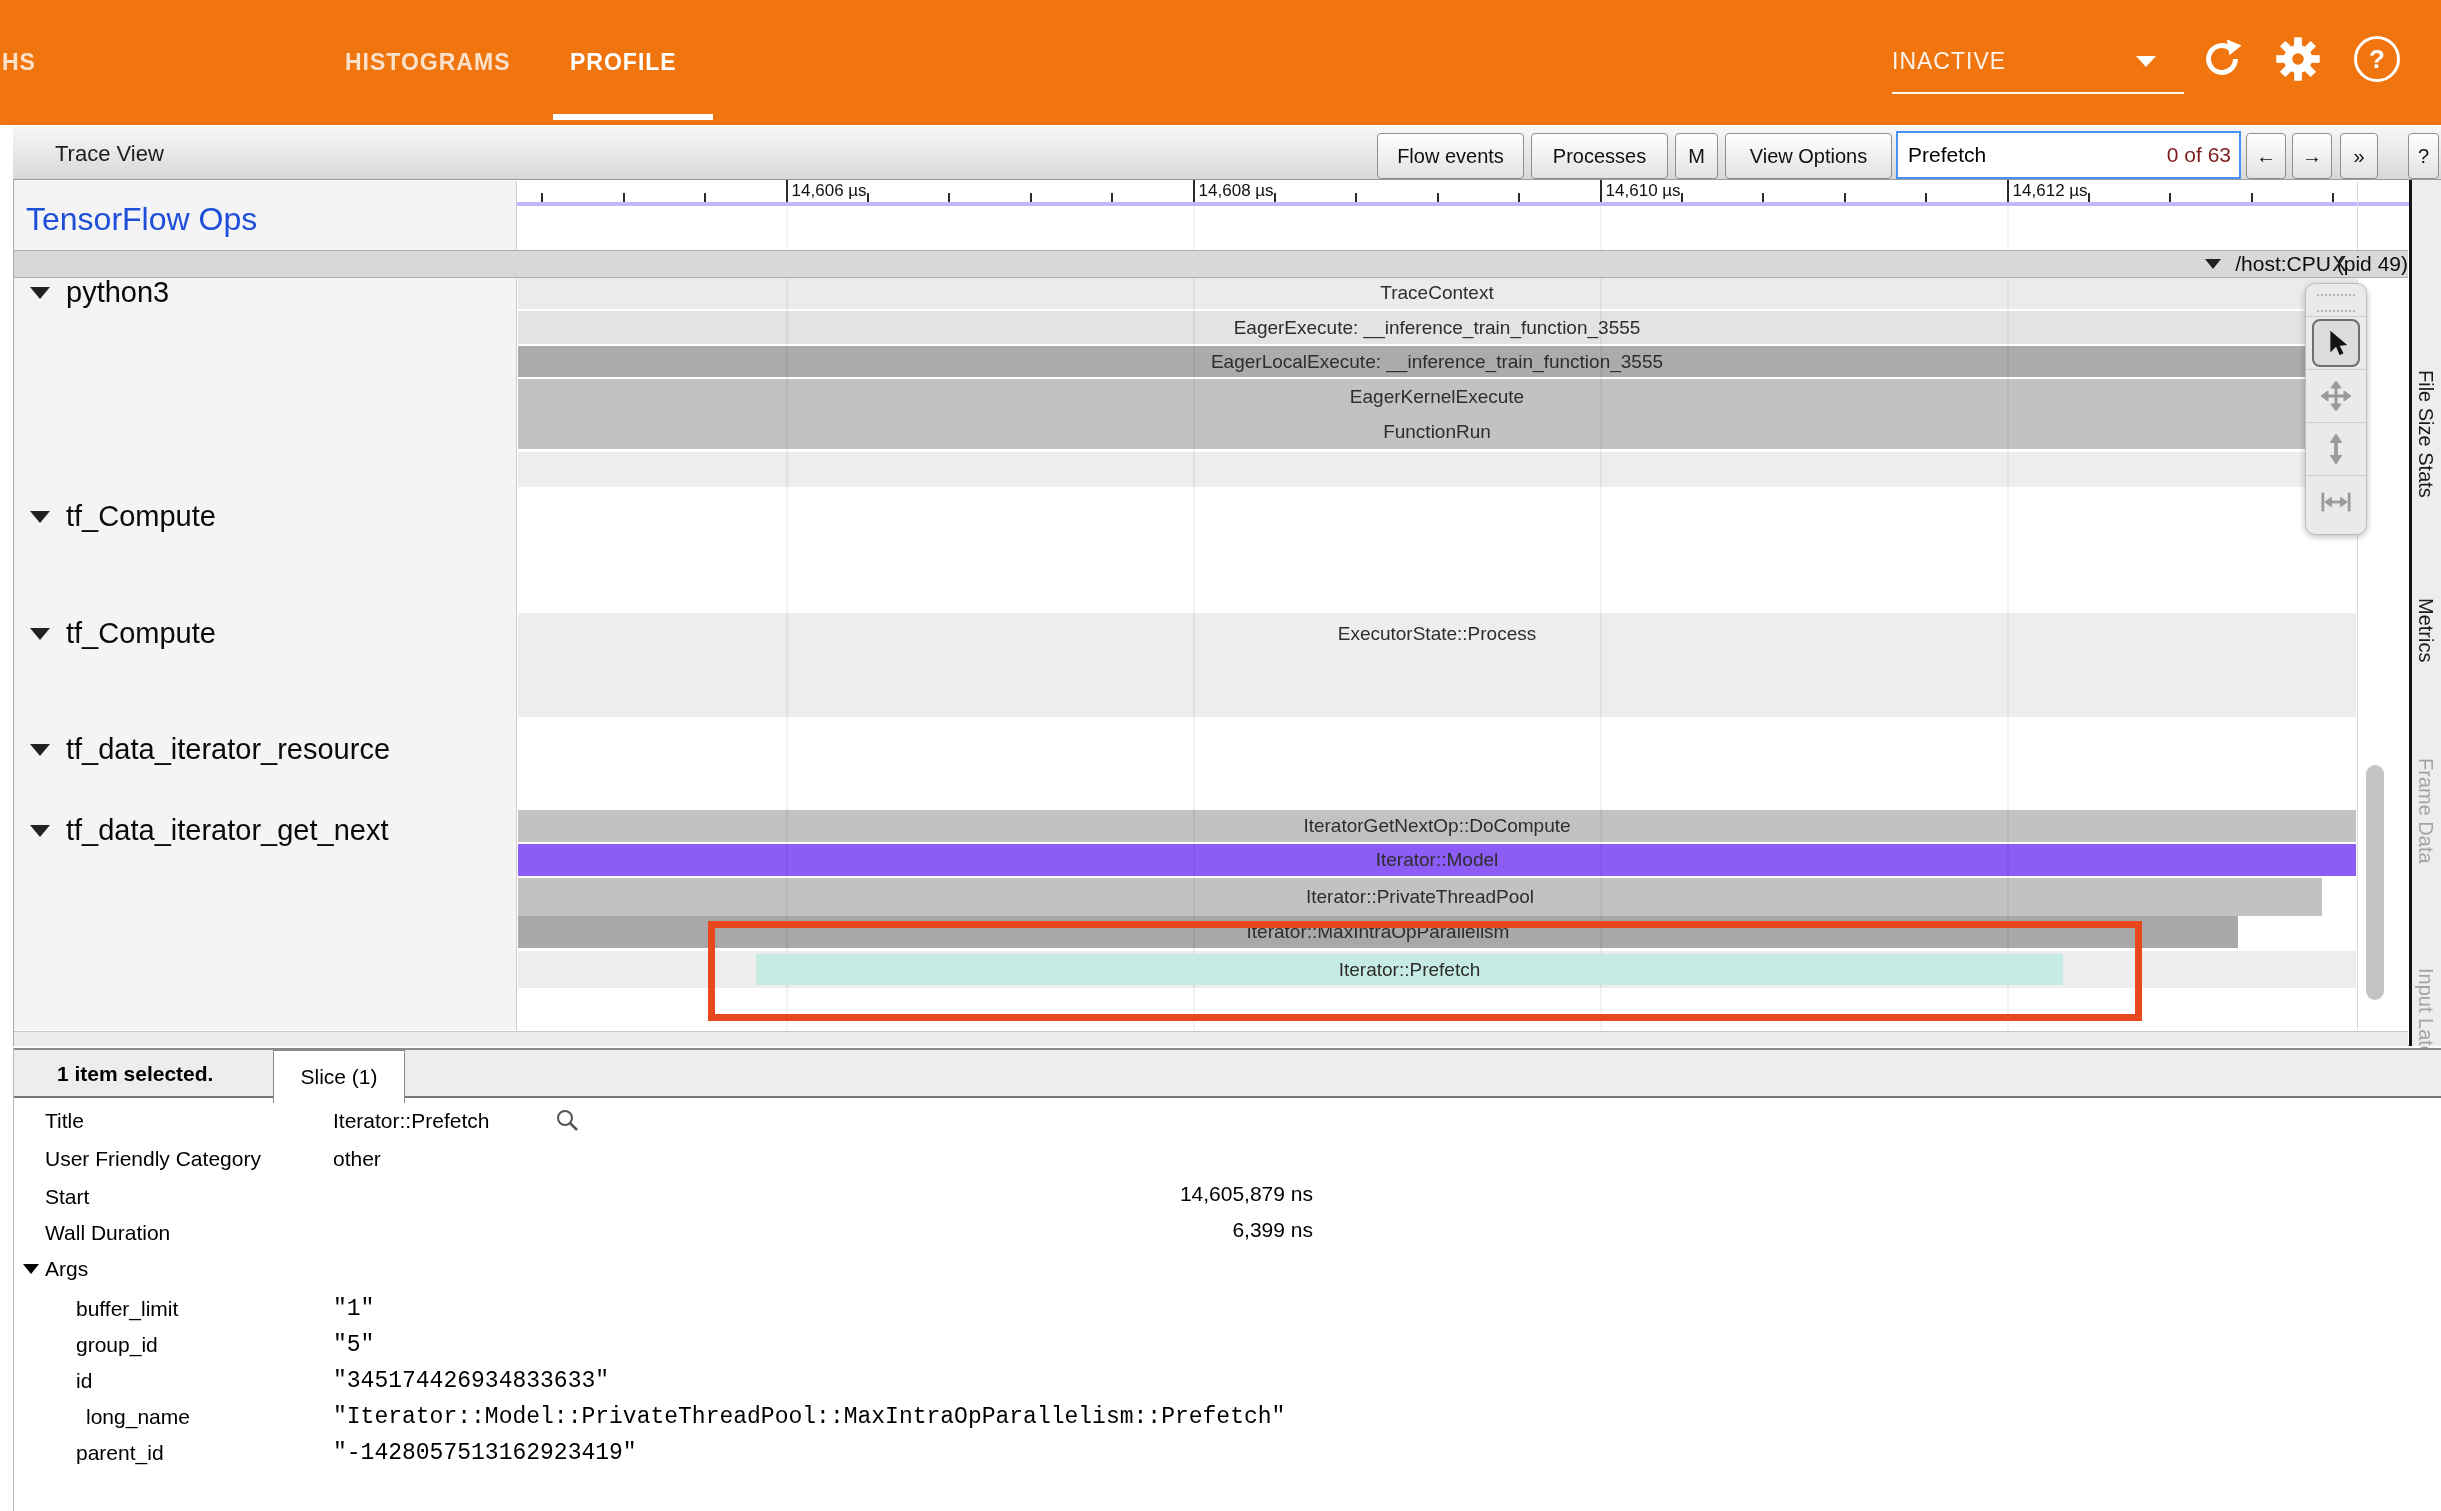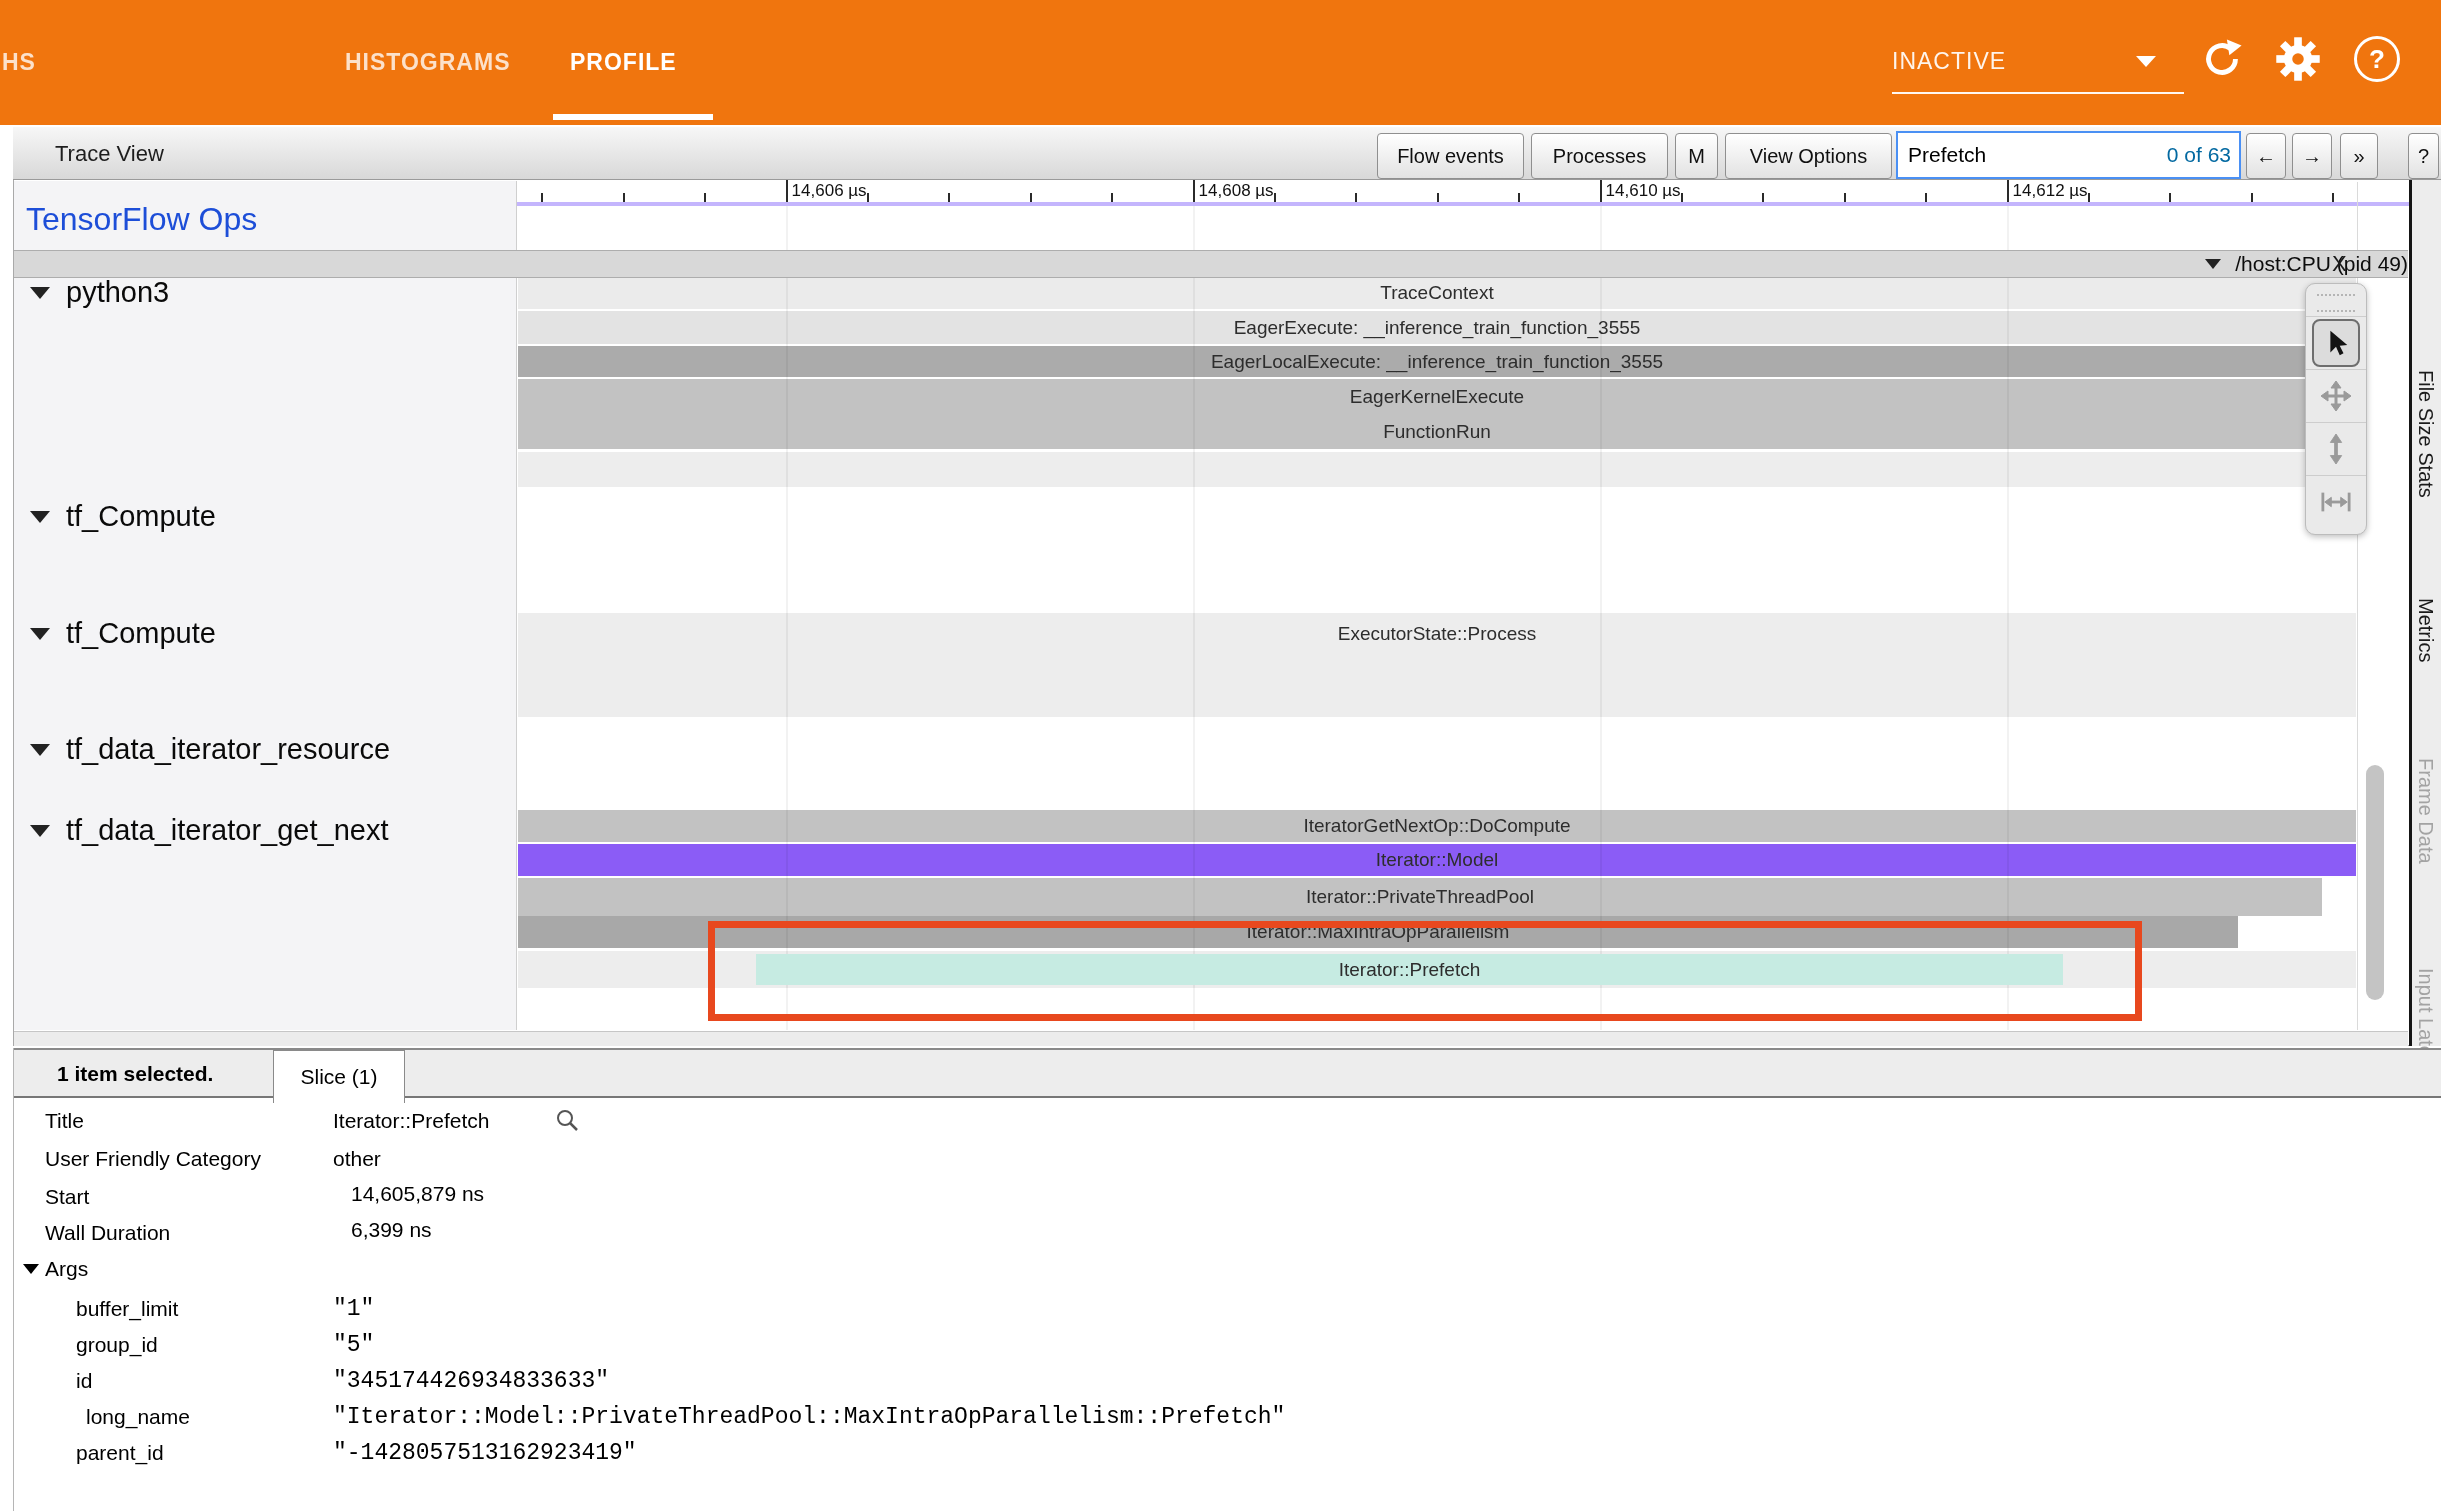--- a/index.html
+++ b/index.html
@@ -26,21 +26,21 @@
   .panel-border{left:13px;top:127px;width:2428px;height:919px;border:1px solid #a9a9a9;border-right:none;background:#fff;z-index:1;}
   .titlebar{left:13px;top:127px;width:2428px;height:53px;background:linear-gradient(#f7f7f7,#d8d8d8);
             border-bottom:1px solid #9a9a9a;z-index:9;}
   .titlebar-label{position:absolute;left:42px;top:0;height:53px;display:flex;align-items:center;font-size:22px;color:#1d1d1d;}
   .tb-btn{position:absolute;top:6px;height:46px;background:linear-gradient(#ffffff,#e2e2e2);
           border:1px solid #8f8f8f;border-radius:4px;font-size:20px;color:#101010;
           display:flex;align-items:center;justify-content:center;cursor:pointer;box-sizing:border-box;}
   .searchbox{position:absolute;left:1883px;top:4px;width:345px;height:48px;background:#fff;
              border:2px solid #4a90f4;display:flex;align-items:center;padding:0 8px;box-sizing:border-box;}
   .searchbox input{border:none;outline:none;flex:1;font-size:21px;font-family:"Liberation Sans",sans-serif;color:#000;background:transparent;min-width:0;}
-  .search-count{font-size:21px;color:#0369a1;white-space:nowrap;}
+  .search-count{font-size:21px;color:#7f1d1d;white-space:nowrap;}
 
   
   #ruler{left:516px;top:180px;width:1904px;height:26px;border-bottom:4px solid #c4b5fd;overflow:hidden;z-index:2;padding-left:16px;}
   .tick{position:absolute;background:#2a2a2a;width:2px;}
   .tick.major{top:0;height:26px;}
   .tick.minor{bottom:0;height:9px;}
   .tick-label{position:absolute;top:1px;font-size:17px;color:#111;white-space:nowrap;}
   .gridline{position:absolute;top:206px;height:824px;width:2px;background:rgba(0,0,0,.05);z-index:3;}
 
   
@@ -82,21 +82,21 @@
 
   
   .details-area{left:13px;top:1048px;width:2428px;height:463px;background:#fff;border-left:1px solid #b5b5b5;z-index:10;}
   .details-band{position:absolute;left:0;top:0;width:100%;height:50px;background:#ededed;
                 border-top:2px solid #8a8a8a;border-bottom:2px solid #777;box-sizing:border-box;}
   .status-text{position:absolute;left:43px;top:0;height:52px;display:flex;align-items:center;font-size:21px;font-weight:bold;color:#000;}
   .slice-tab{position:absolute;left:259px;top:2px;width:130px;height:52px;background:#fff;border:1px solid #8a8a8a;
              border-bottom:none;display:flex;align-items:center;justify-content:center;font-size:21px;color:#000;z-index:2;cursor:pointer;}
   .drow{position:absolute;height:30px;display:flex;align-items:center;font-size:21px;color:#000;}
   .mono{font-family:"Liberation Mono",monospace;font-size:23px;}
-  .num-right{position:absolute;width:992px;left:337px;text-align:left;display:block;}
+  .num-right{position:absolute;width:992px;left:307px;text-align:right;display:block;}
 </style>
 </head>
 <body>
 
 <div class="page">
 
   <div class="abs appbar">
     <div class="app-tab" style="left:2px;">
         <span>HS</span>
       </div>

